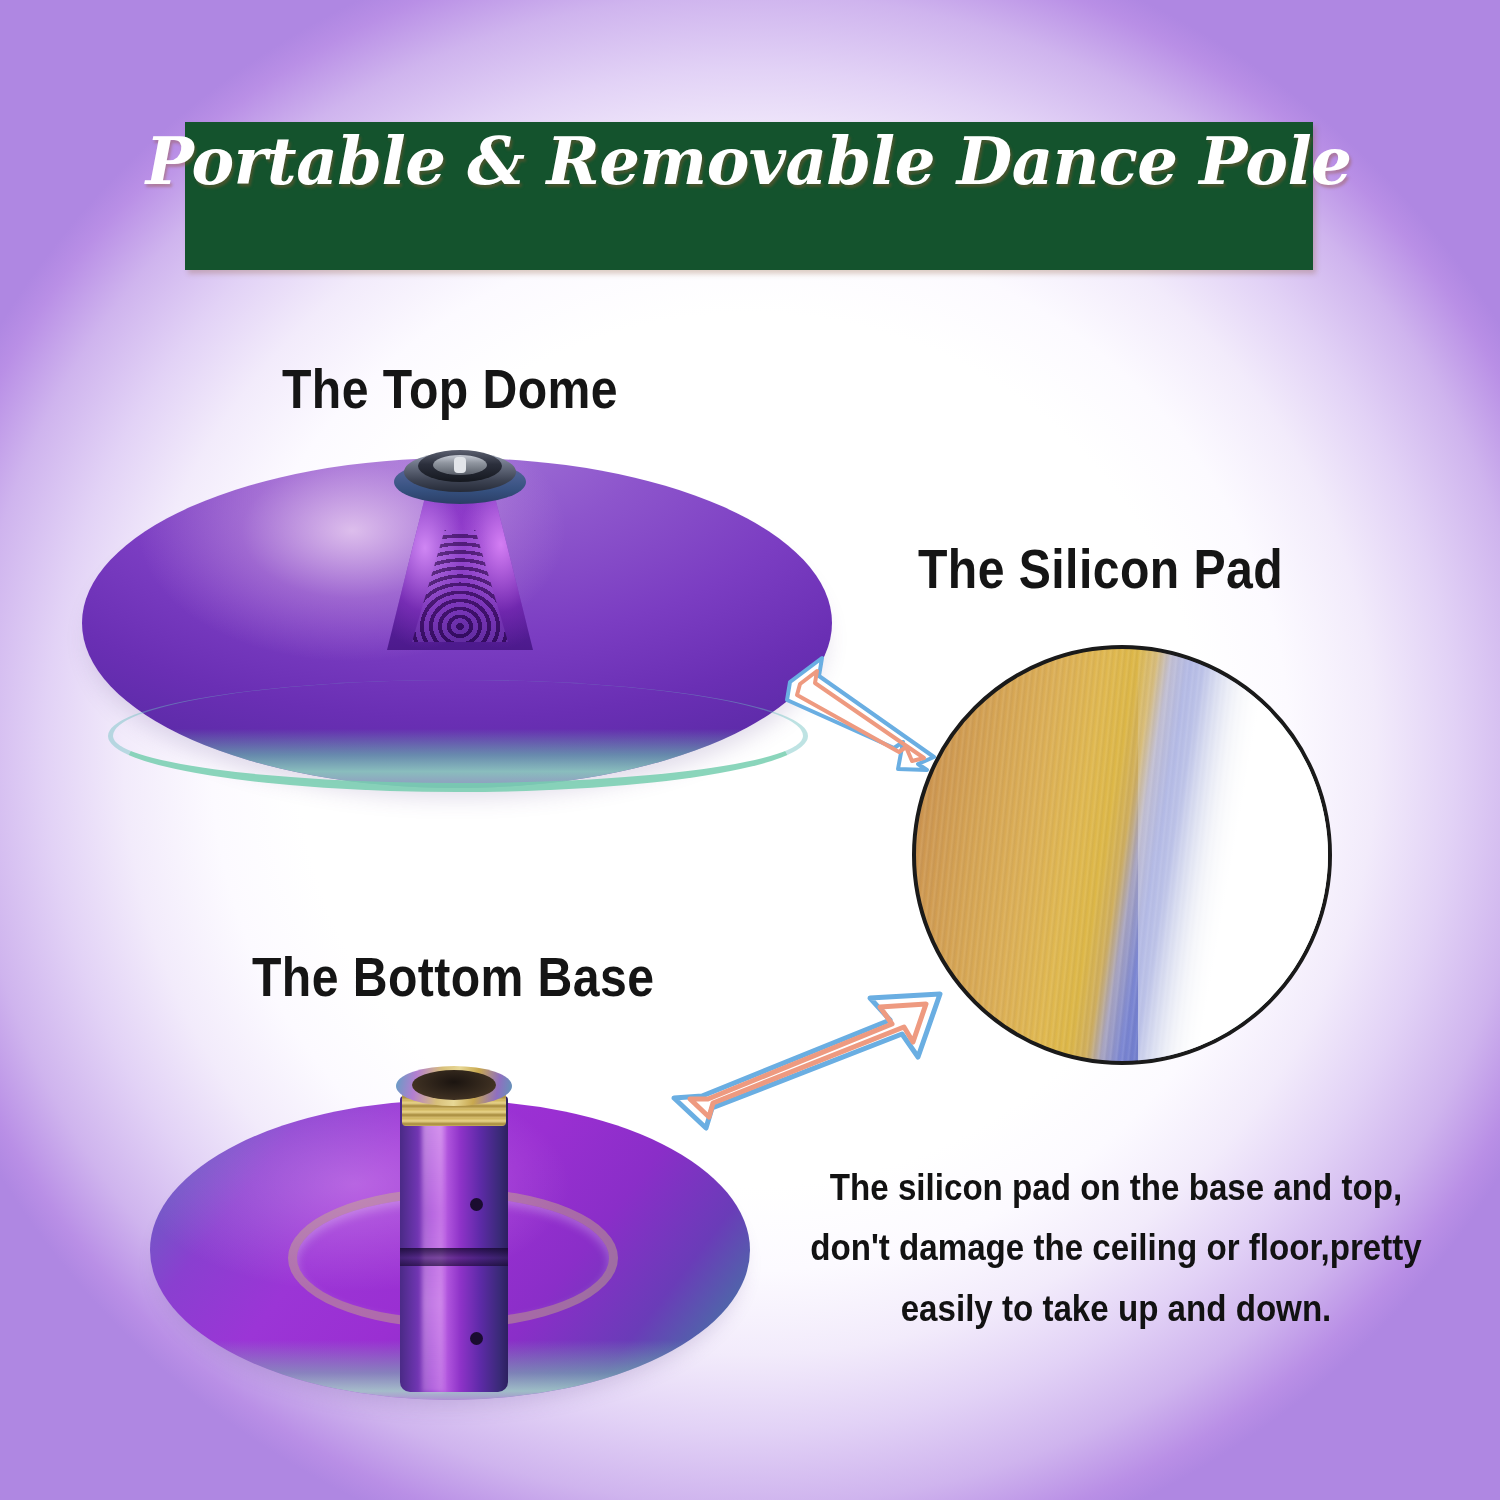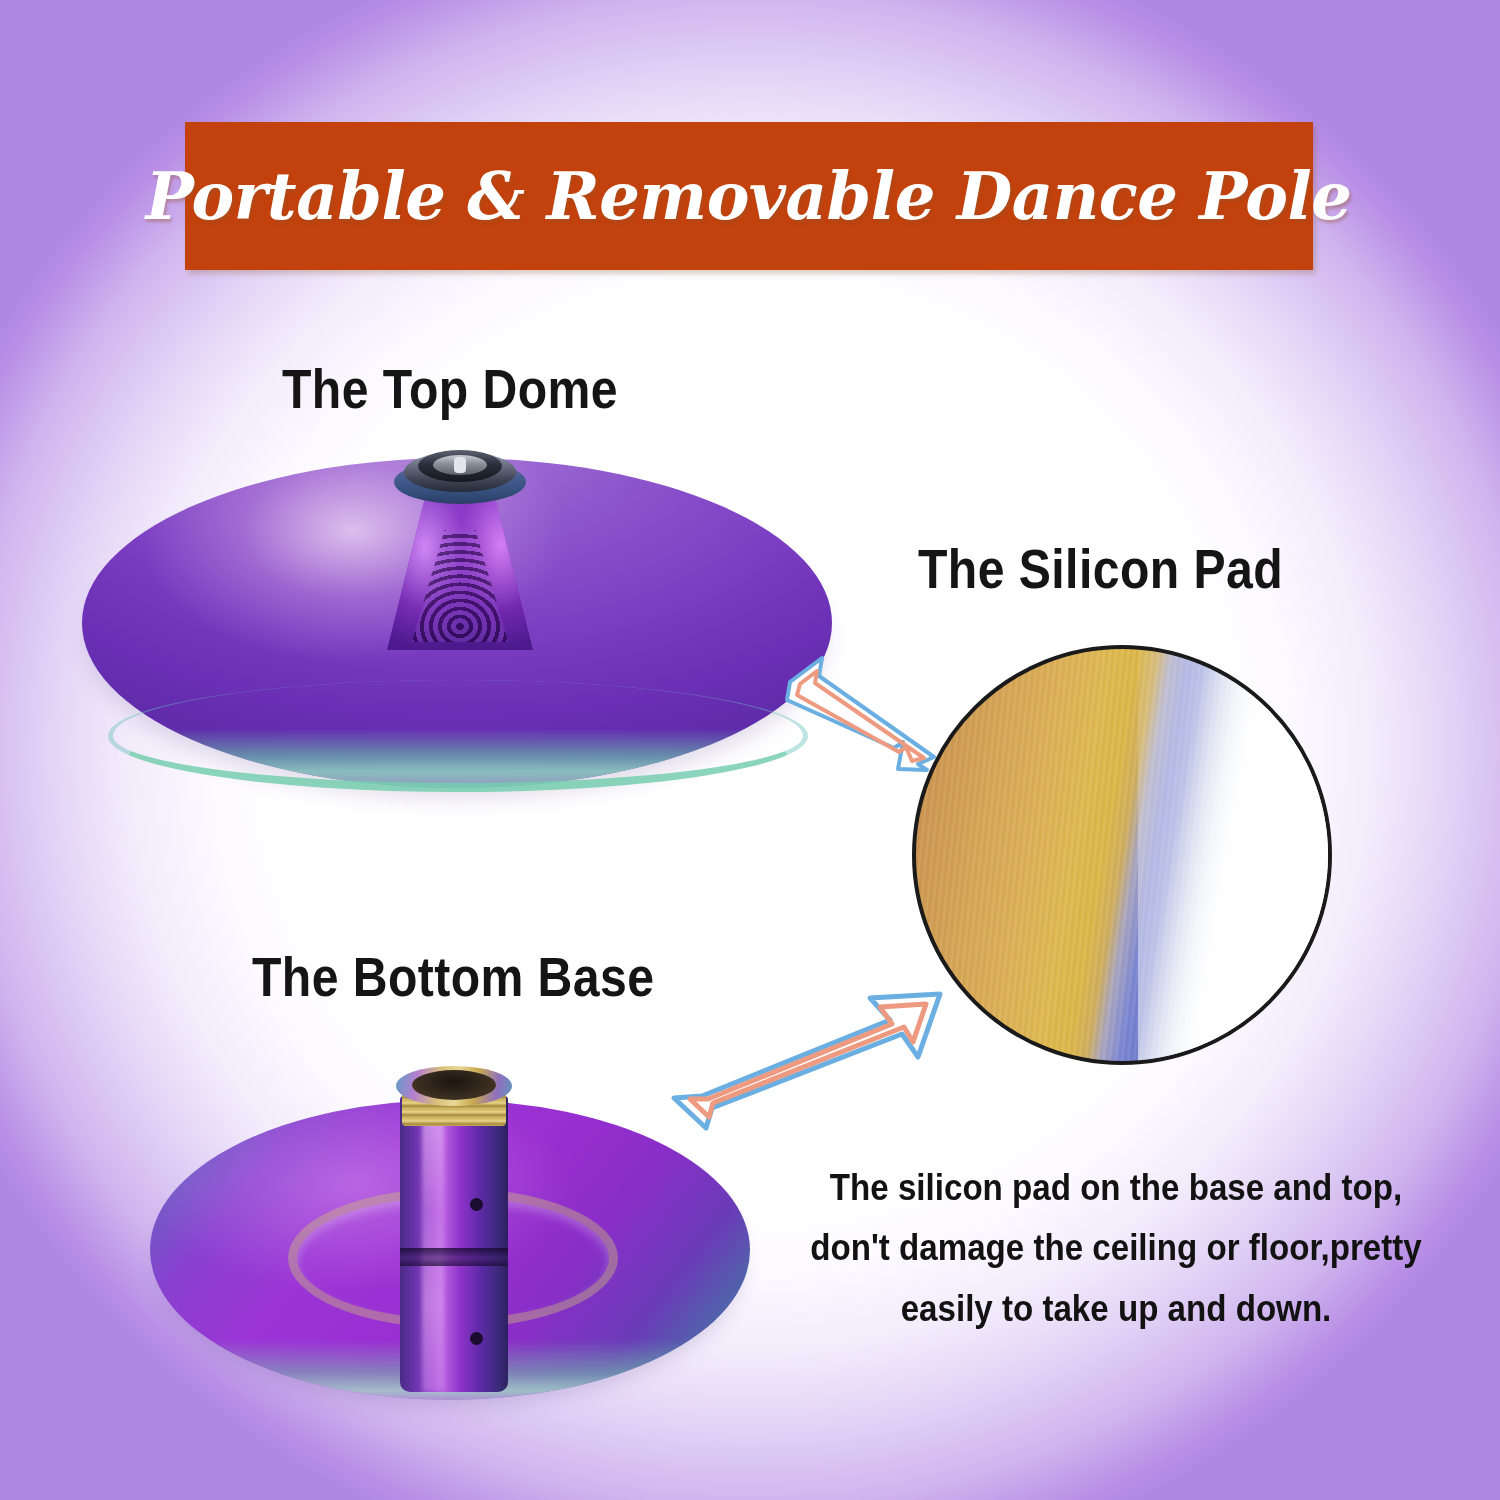--- a/index.html
+++ b/index.html
@@ -36,24 +36,23 @@
         #af87e2 100%);
   }
 
   
   #title-banner {
     position: absolute;
     left: 185px;
     top: 122px;
     width: 1128px;
     height: 148px;
-    background: #c2410c;
+    background: #14532d;
     box-shadow: 3px 4px 5px rgba(140, 90, 50, 0.28);
     display: flex;
-    align-items: center;
     justify-content: center;
   }
   #title-text {
     font-family: "DejaVu Serif", "Liberation Serif", serif;
     font-weight: bold;
     font-style: italic;
     font-size: 66px;
     color: #ffffff;
     letter-spacing: -0.5px;
     white-space: nowrap;

